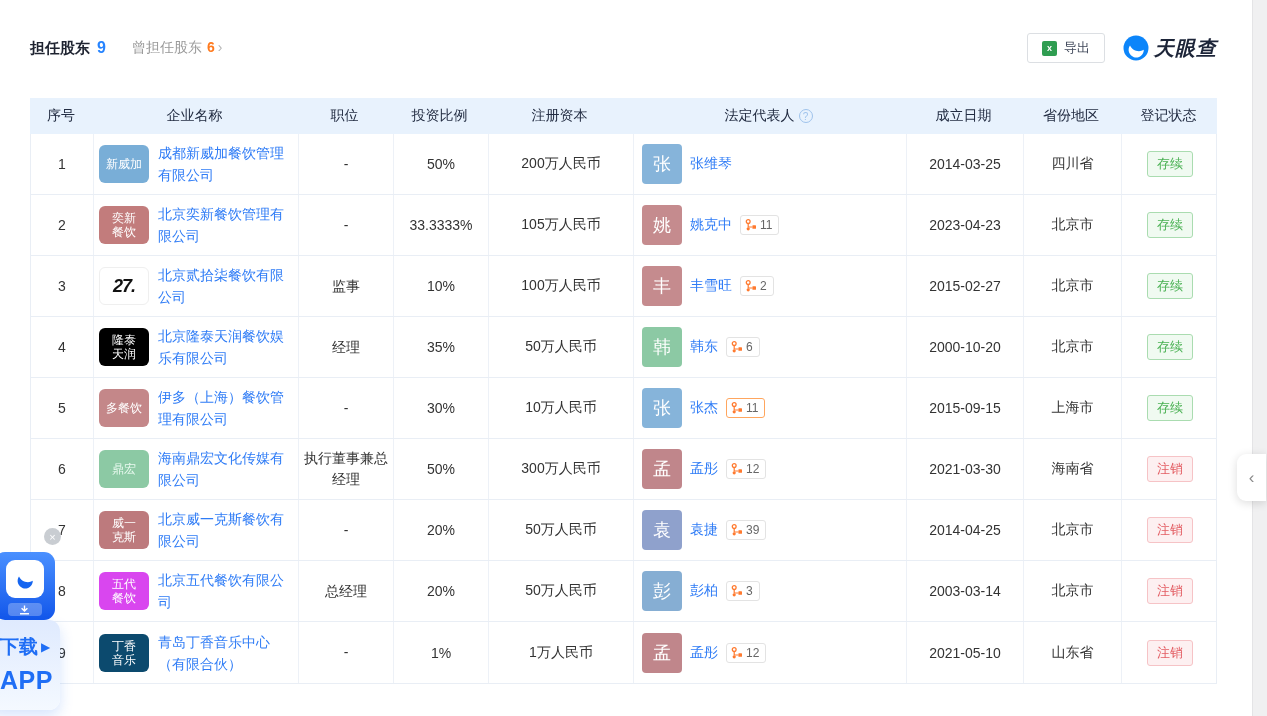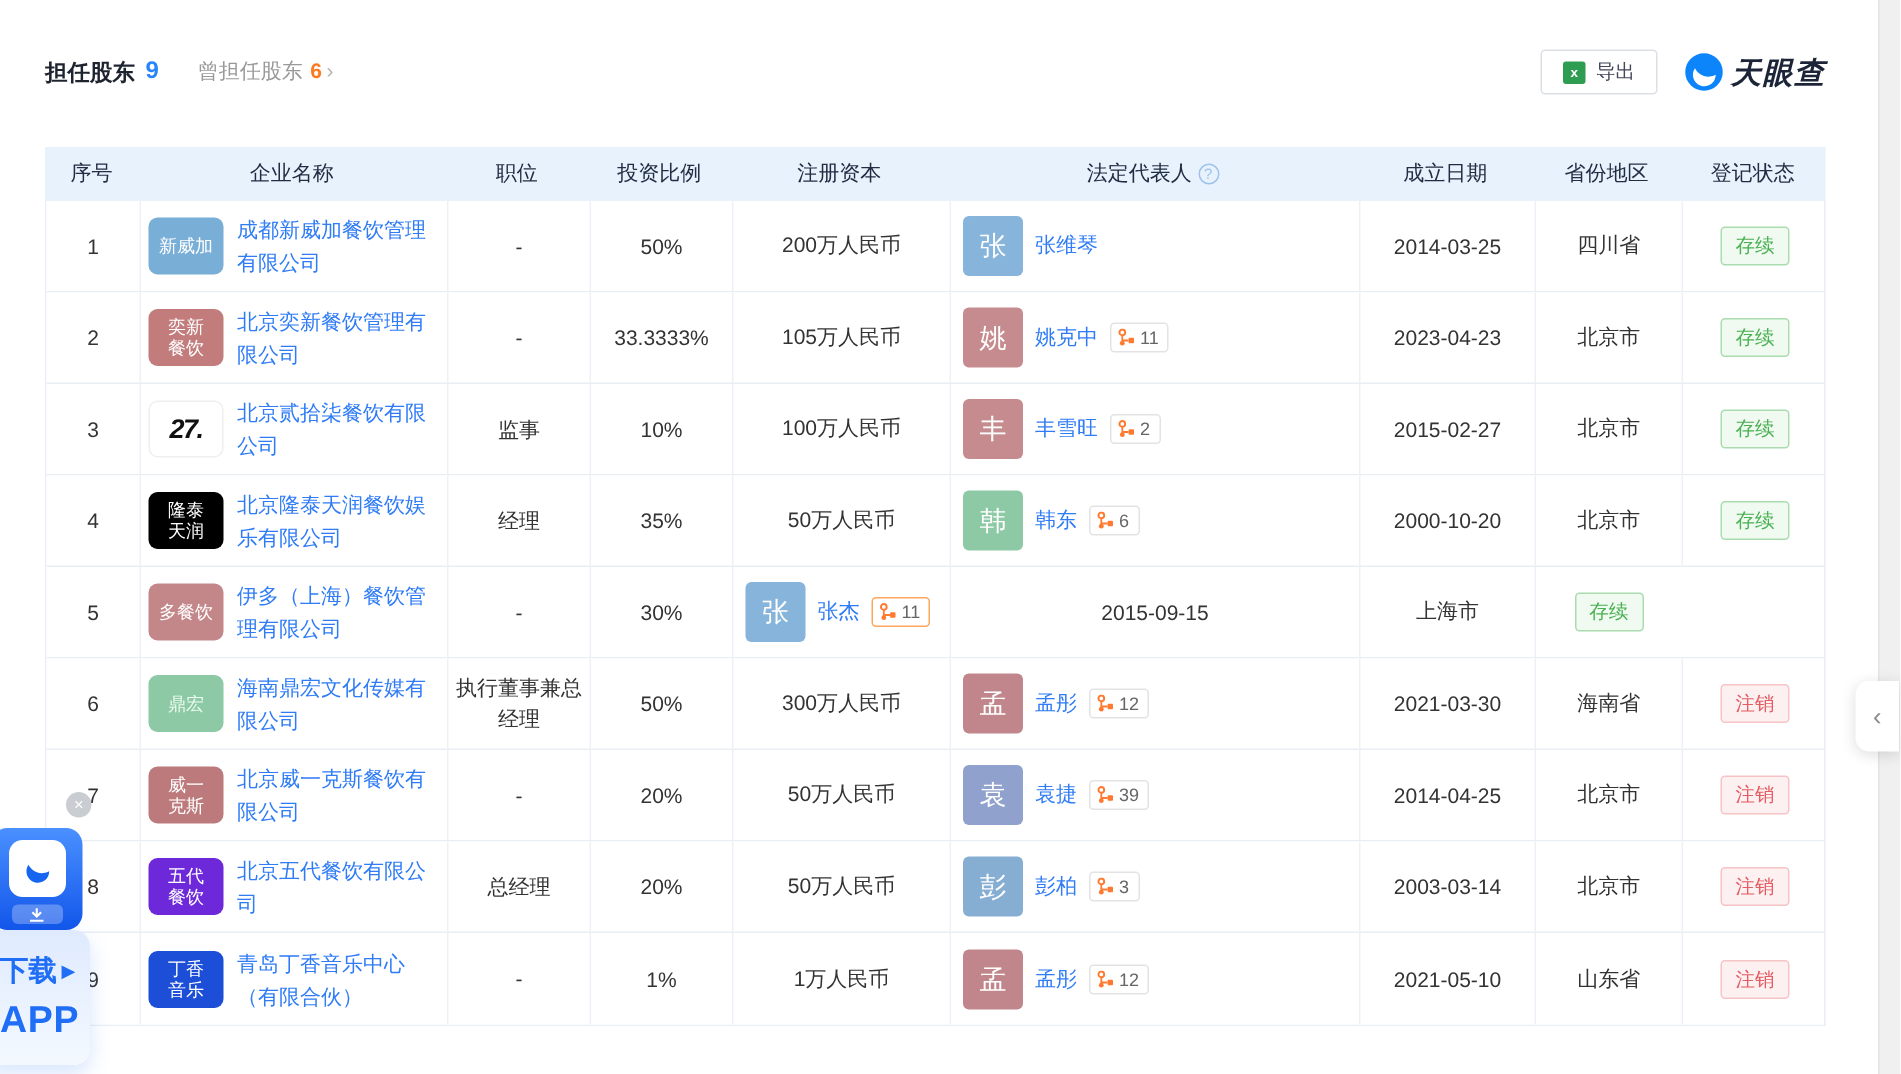--- a/index.html
+++ b/index.html
@@ -273,20 +273,21 @@
     </div>
   </div>
       <div class="tr grid-cols">
     <div class="td">5</div>
     <div class="td c-company">
       <span class="logo" style="background: rgb(196, 135, 137); color: rgb(255, 255, 255);">多餐饮</span>
       <a class="link company-name">伊多（上海）餐饮管理有限公司</a>
     </div>
     <div class="td pos-cell">-</div>
     <div class="td">30%</div>
+    <div class="td">10万人民币</div>
     <div class="td c-rep">
       <span class="avatar" style="background: rgb(134, 180, 218);">张</span>
       <a class="link">张杰</a>
       <span class="rel-badge hl">
         <svg width="12" height="12" viewBox="0 0 12 12">
           <circle cx="3.2" cy="2.6" r="1.9" fill="none" stroke="#ff7a2f" stroke-width="1.3"></circle>
           <path d="M3.2 4.6 V8 H7.4" fill="none" stroke="#ff7a2f" stroke-width="1.2"></path>
           <rect x="7.4" y="6.2" width="3.6" height="3.6" rx="0.6" fill="#ff7a2f"></rect>
           <circle cx="3.2" cy="9.8" r="1.6" fill="#ff7a2f"></circle>
         </svg>
@@ -352,21 +353,21 @@
     </div>
     <div class="td">2014-04-25</div>
     <div class="td">北京市</div>
     <div class="td">
       <span class="status off">注销</span>
     </div>
   </div>
       <div class="tr grid-cols">
     <div class="td">8</div>
     <div class="td c-company">
-      <span class="logo" style="background: #6d28d9; color: rgb(255, 255, 255);">五代
+      <span class="logo" style="background: #d946ef; color: rgb(255, 255, 255);">五代
 餐饮</span>
       <a class="link company-name">北京五代餐饮有限公司</a>
     </div>
     <div class="td pos-cell">总经理</div>
     <div class="td">20%</div>
     <div class="td">50万人民币</div>
     <div class="td c-rep">
       <span class="avatar" style="background: rgb(134, 174, 211);">彭</span>
       <a class="link">彭柏</a>
       <span class="rel-badge">
@@ -381,21 +382,21 @@
     </div>
     <div class="td">2003-03-14</div>
     <div class="td">北京市</div>
     <div class="td">
       <span class="status off">注销</span>
     </div>
   </div>
       <div class="tr grid-cols">
     <div class="td">9</div>
     <div class="td c-company">
-      <span class="logo" style="background: #1d4ed8; color: rgb(255, 255, 255);">丁香
+      <span class="logo" style="background: #0c4a6e; color: rgb(255, 255, 255);">丁香
 音乐</span>
       <a class="link company-name">青岛丁香音乐中心（有限合伙）</a>
     </div>
     <div class="td pos-cell">-</div>
     <div class="td">1%</div>
     <div class="td">1万人民币</div>
     <div class="td c-rep">
       <span class="avatar" style="background: rgb(192, 134, 139);">孟</span>
       <a class="link">孟彤</a>
       <span class="rel-badge">

